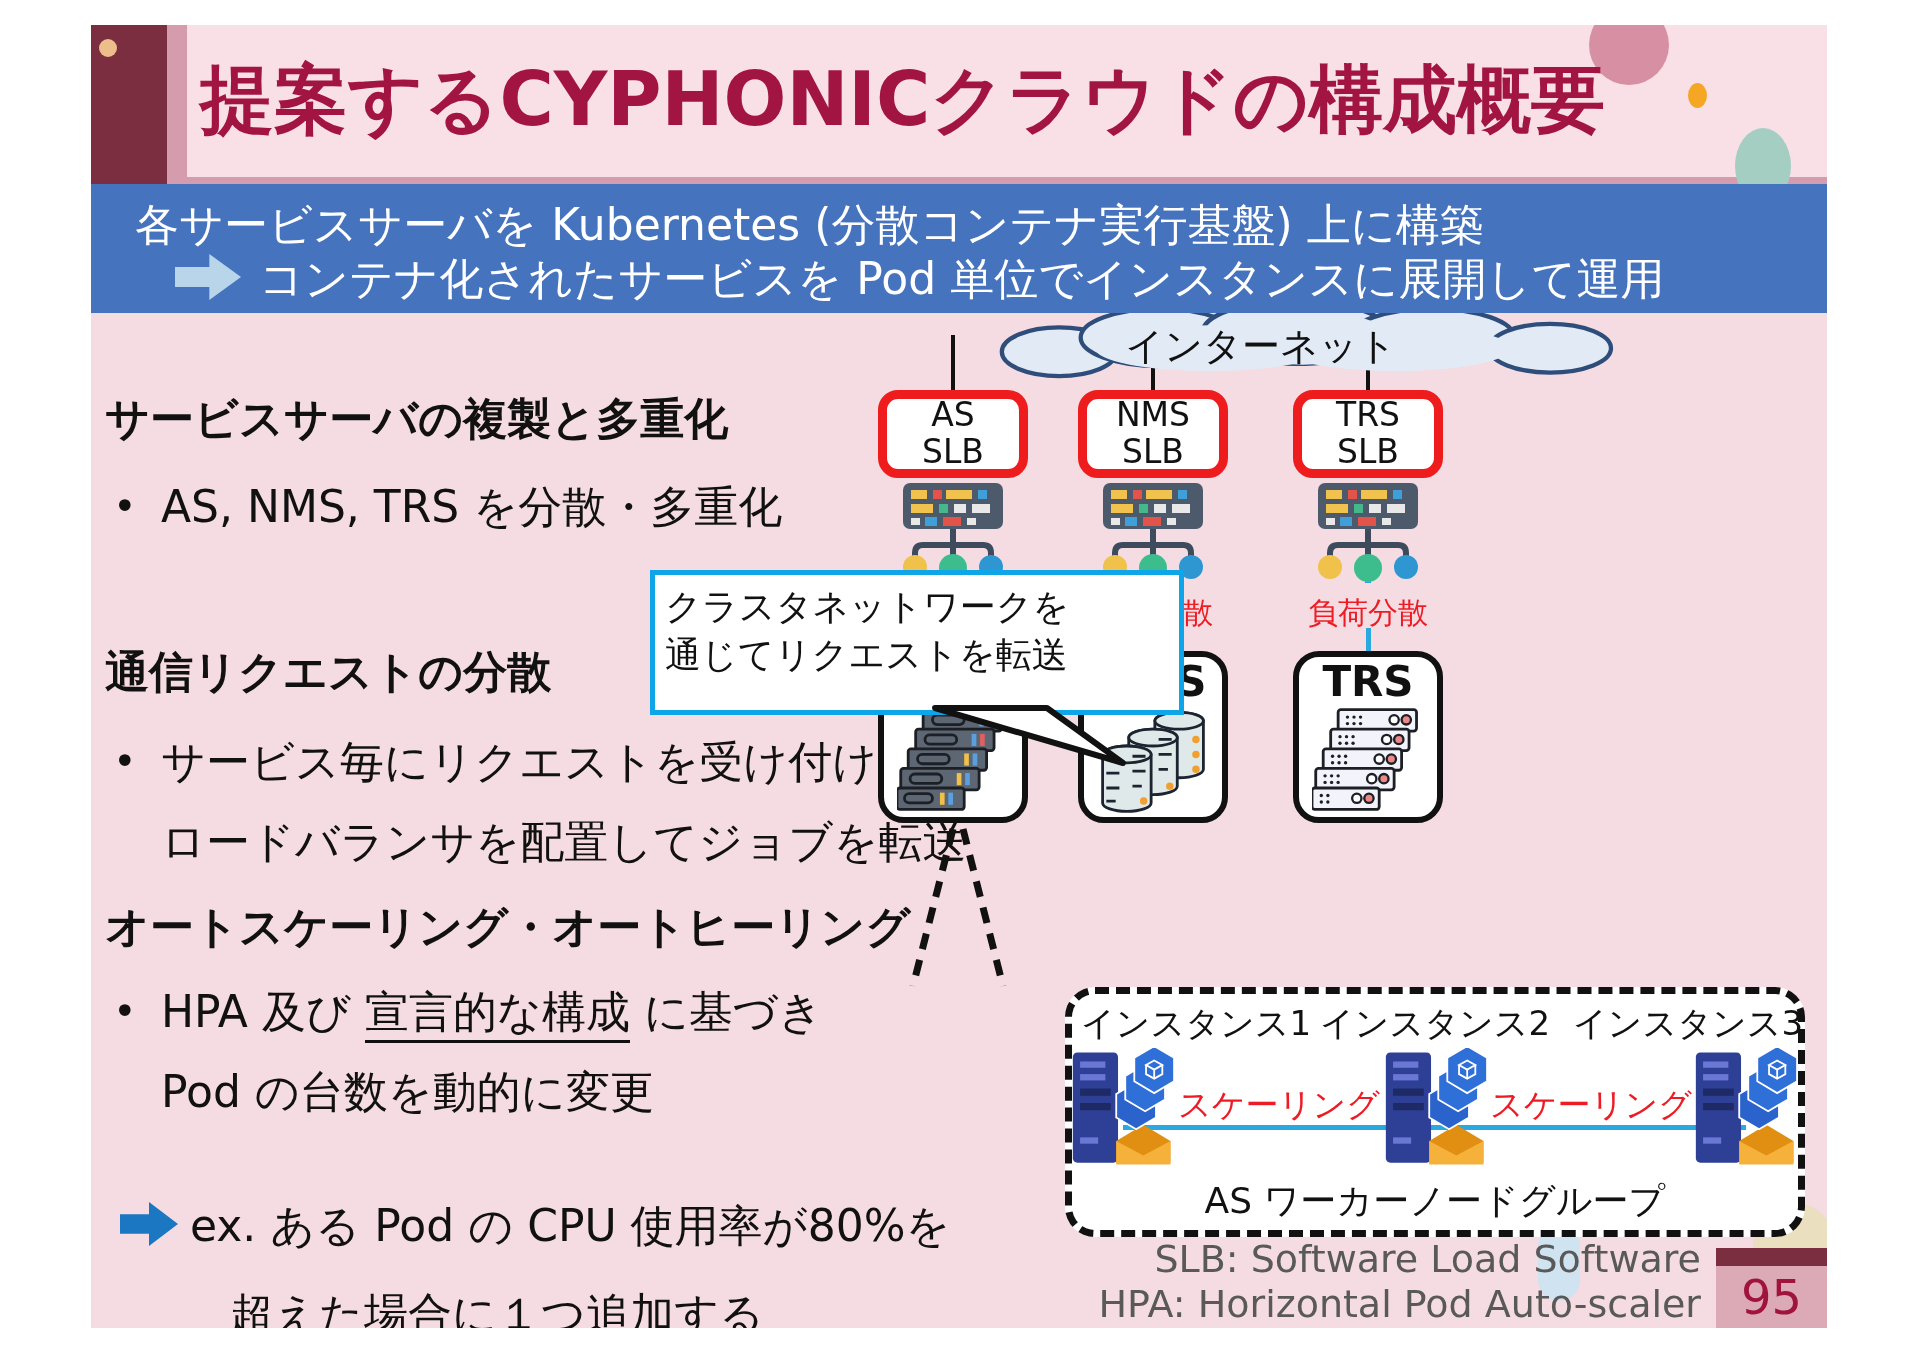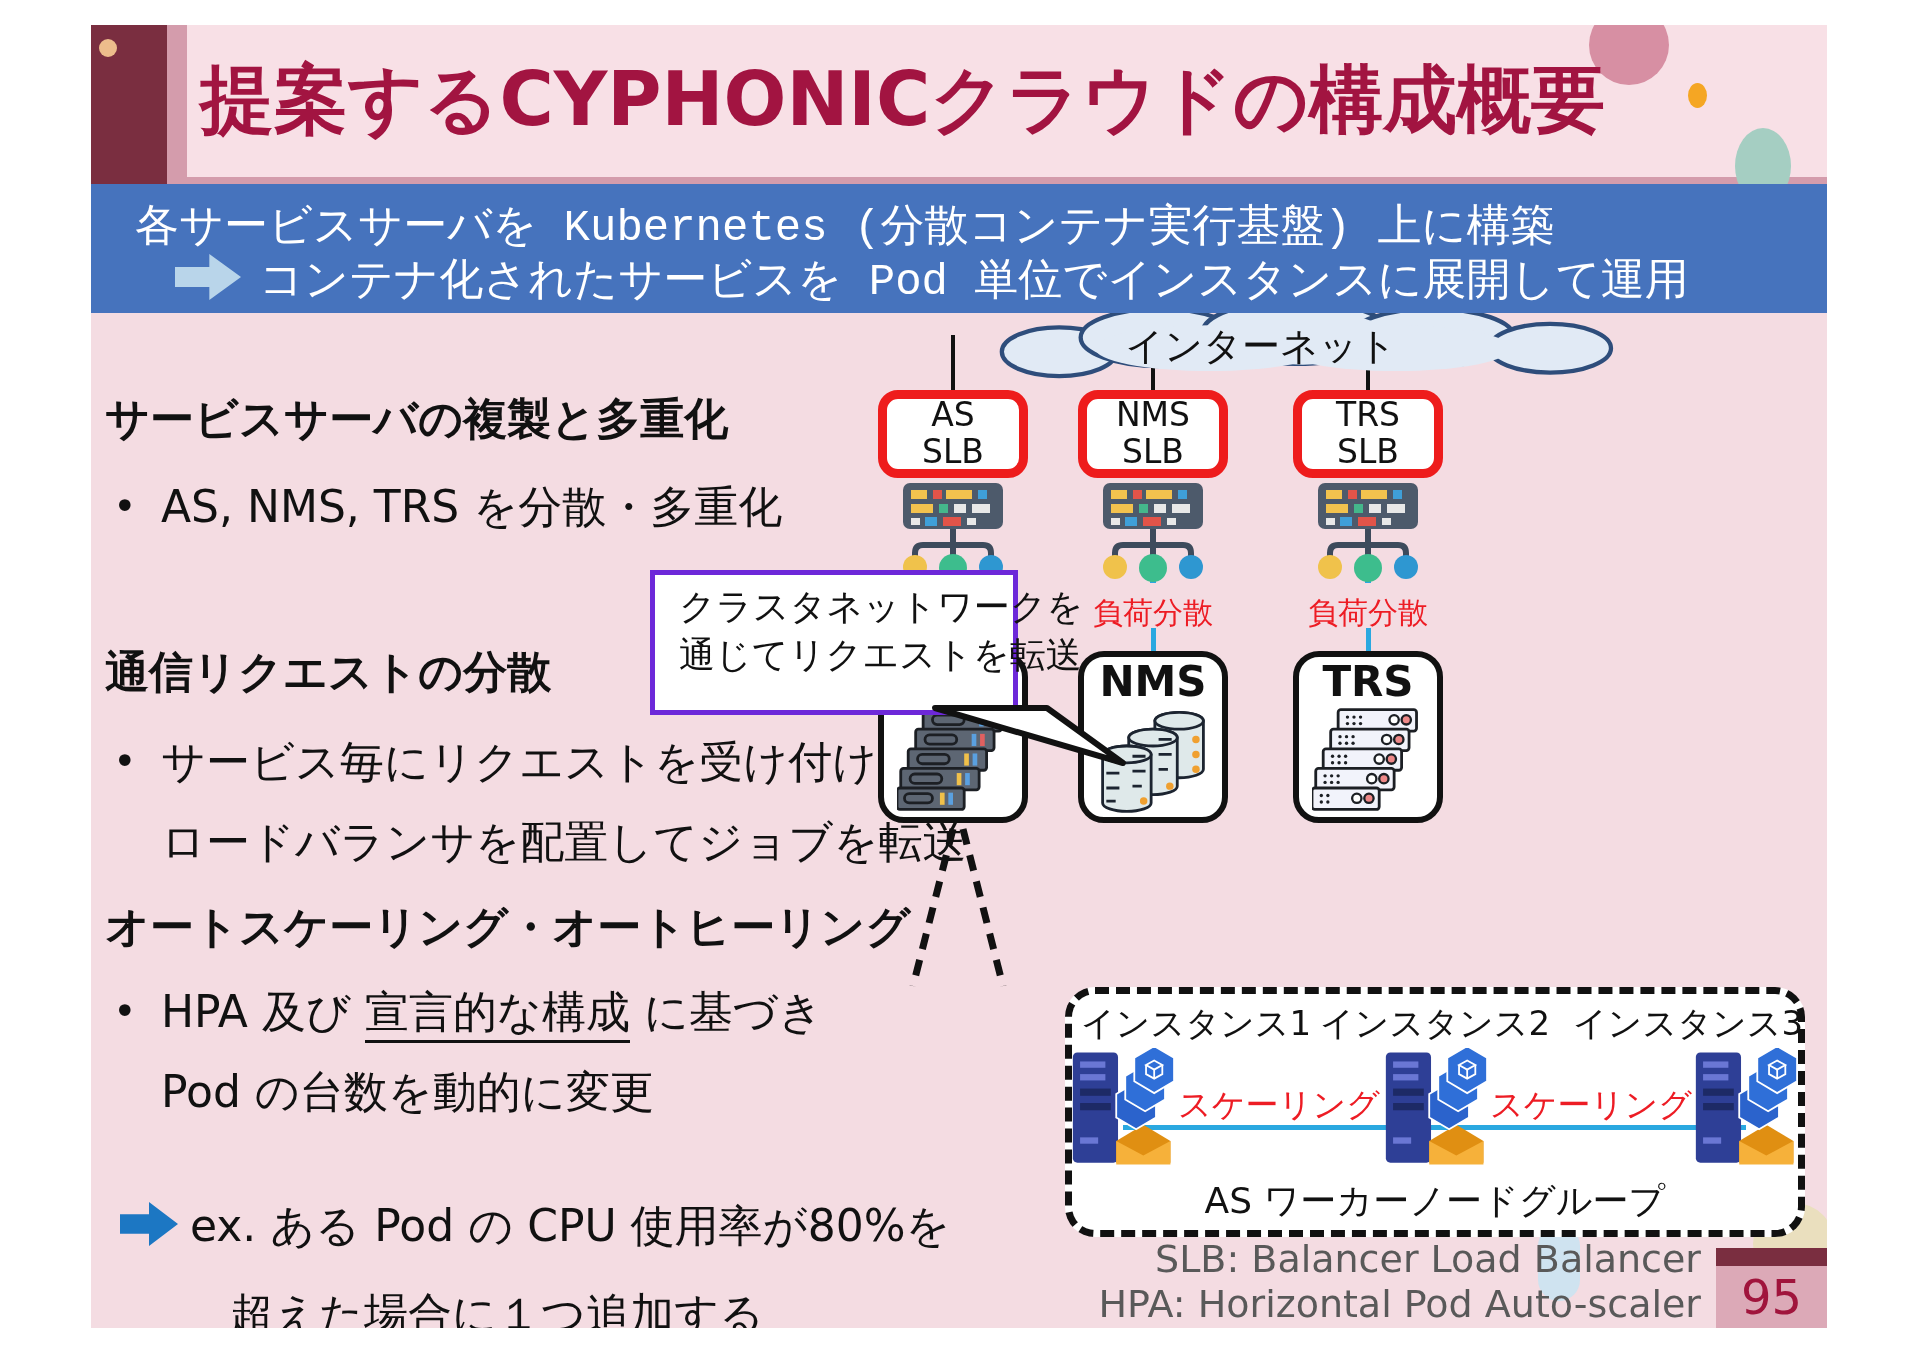--- a/index.html
+++ b/index.html
@@ -9,21 +9,21 @@
   .abs{position:absolute;}
   
   .title-shadow{left:76px;top:0;width:1660px;height:159px;background:#d49cac;}
   .title-box{left:96px;top:0;width:1640px;height:152px;background:#f8e0e6;}
   .maroon-block{left:0;top:0;width:76px;height:159px;background:#7a2e40;}
   .slide-title{left:109px;top:26px;width:1560px;font-size:74px;font-weight:600;color:#a21441;white-space:nowrap;}
   
   .deco{border-radius:50%;}
   
   .banner{left:0;top:159px;width:1736px;height:129px;background:#4673bd;color:#ffffff;z-index:4;}
-  .banner-line{position:absolute;left:44px;font-size:44px;white-space:nowrap;font-family:Liberation Mono, monospace;}
+  .banner-line{position:absolute;left:44px;font-size:44px;white-space:nowrap;}
   .banner-arrow{position:absolute;left:84px;top:70px;width:66px;height:46px;background:#b9d5ea;
     clip-path:polygon(0 28%,52% 28%,52% 0,100% 50%,52% 100%,52% 72%,0 72%);}
   
   .txt{position:absolute;font-size:44px;color:#111;white-space:nowrap;}
   .txt b{font-weight:bold;}
   .bullet-dot{position:absolute;font-size:40px;color:#111;}
   .u-line{border-bottom:3px solid #111;padding-bottom:3px;}
   .ex-arrow{position:absolute;left:29px;top:1177px;width:58px;height:44px;background:#1c77c3;
     clip-path:polygon(0 28%,50% 28%,50% 0,100% 50%,50% 100%,50% 72%,0 72%);}
   
@@ -33,22 +33,22 @@
   .slb-box{position:absolute;top:365px;width:150px;height:88px;background:#ffffff;border:9px solid #ee1c1c;
     border-radius:20px;box-sizing:border-box;z-index:3;display:flex;flex-direction:column;align-items:center;justify-content:center;}
   .slb-box div{font-size:33px;line-height:1.12;color:#111;font-weight:500;}
   .lb-icon{position:absolute;top:456px;z-index:2;}
   .blue-stub{position:absolute;width:5px;background:#2aa8e0;}
   .lb-label{position:absolute;top:568px;width:160px;text-align:center;font-size:30px;color:#ed1c24;font-weight:500;}
   .svc-box{position:absolute;top:626px;width:150px;height:172px;background:#ffffff;border:6px solid #111;
     border-radius:26px;box-sizing:border-box;z-index:3;text-align:center;}
   .svc-label{font-size:42px;font-weight:bold;color:#111;margin-top:2px;line-height:1.1;}
   
-  .callout{left:559px;top:545px;width:368px;height:145px;background:#ffffff;border:5px solid #6d28d9;
-    box-sizing:border-box;z-index:5;padding:8px 0 0 24px;}
+  .callout{left:559px;top:545px;width:534px;height:145px;background:#ffffff;border:5px solid #0ea5e9;
+    box-sizing:border-box;z-index:5;padding:8px 0 0 10px;}
   .callout div{font-size:36px;line-height:1.32;color:#111;white-space:nowrap;}
   .callout-tail{left:840px;top:680px;z-index:6;}
   
   .group-box{left:974px;top:962px;width:740px;height:250px;background:#ffffff;border:7px dashed #111;
     border-radius:30px;box-sizing:border-box;z-index:2;}
   .inst-label{position:absolute;top:976px;width:260px;text-align:center;font-size:34px;color:#111;z-index:3;white-space:nowrap;}
   .node-icon{position:absolute;top:1022px;z-index:4;}
   .node-line{position:absolute;left:1032px;top:1100px;width:623px;height:5px;background:#2aa8e0;z-index:3;}
   .scaling-label{position:absolute;top:1058px;width:220px;text-align:center;font-size:33px;color:#ed1c24;z-index:5;white-space:nowrap;}
   .group-label{left:974px;top:1152px;width:740px;text-align:center;font-size:36px;color:#111;z-index:3;}
@@ -410,20 +410,20 @@
   </div>
   <div class="abs callout-tail">
     <svg width="200" height="64" viewBox="0 0 200 64">
       <polygon points="4,3 192,58 116,3" fill="#ffffff" stroke="#111" stroke-width="6" stroke-linejoin="round"></polygon>
     </svg>
   </div>
 
   <div class="abs deco" style="left:1447px;top:1200px;width:42px;height:76px;border-radius:21px;background:#cfe3f0;"></div>
   <div class="abs deco" style="left:1662px;top:1178px;width:82px;height:82px;background:#eadfbe;"></div>
   <div class="abs footer">
-    <div>SLB: Balancer Load Balancer</div>
+    <div>SLB: Software Load Software</div>
     <div>HPA: Horizontal Pod Auto-scaler</div>
   </div>
   <div class="abs page-bar"></div>
   <div class="abs page-box">95</div>
 
  </div>
 </div>
 
 </body></html>

